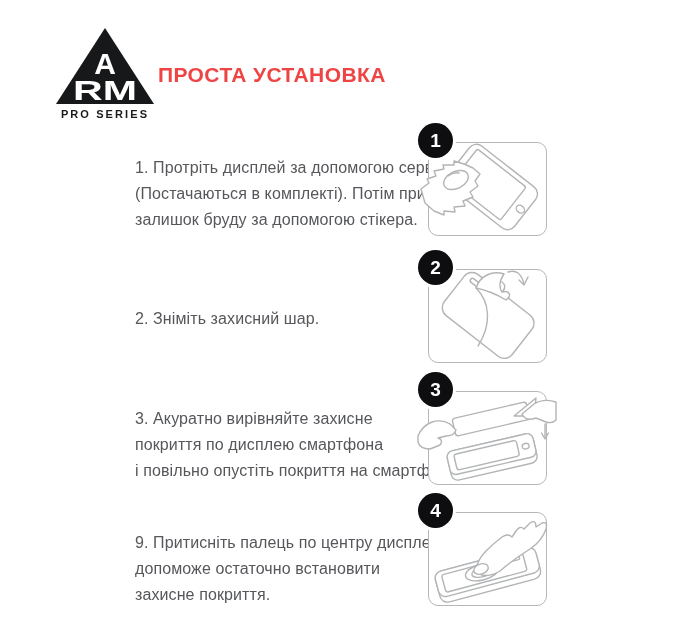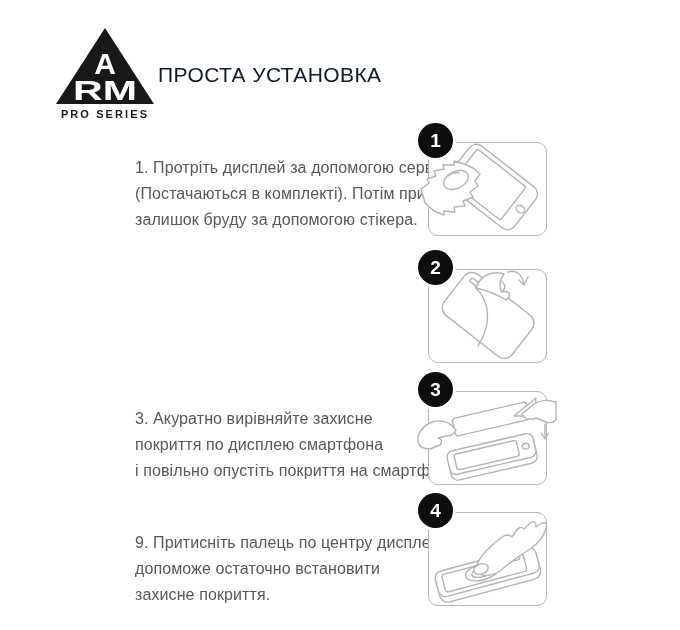--- a/index.html
+++ b/index.html
@@ -12,21 +12,21 @@
 
   
   .logo { position:absolute; left:55px; top:27px; width:100px; }
   .logo svg { display:block; }
   .series {
     font-weight:700; font-size:11px; letter-spacing:2.1px;
     color:#1a1b1d; text-align:center; margin-top:3px; white-space:nowrap;
   }
   .title {
     position:absolute; left:158px; top:63px;
-    font-size:21px; font-weight:400; color:#0f172a; letter-spacing:0.4px;
+    font-size:21px; font-weight:700; color:#ef4444; letter-spacing:0.4px;
     white-space:nowrap;
   }
 
   
   .step-text {
     position:absolute; left:135px; width:300px;
     font-size:16px; line-height:26px; color:#56575b;
     letter-spacing:0.1px; white-space:pre;
   }
   .t1 { top:155px; }
@@ -61,20 +61,21 @@
       <text x="50" y="73" text-anchor="middle" font-family="Liberation Sans, sans-serif" font-size="28" font-weight="bold" fill="#ffffff" textLength="64" lengthAdjust="spacingAndGlyphs">RM</text>
     </svg>
     <div class="series">PRO SERIES</div>
   </div>
 
   <div class="title">ПРОСТА УСТАНОВКА</div>
 
   <div class="step-text t1">1. Протріть дисплей за допомогою серветок
 (Постачаються в комплекті). Потім приберіть
 залишок бруду за допомогою стікера.</div>
+  <div class="step-text t2">2. Зніміть захисний шар.</div>
   <div class="step-text t3">3. Акуратно вирівняйте захисне
 покриття по дисплею смартфона
 і повільно опустіть покриття на смартфон.</div>
   <div class="step-text t4">9. Притисніть палець по центру дисплея - це
 допоможе остаточно встановити
 захисне покриття.</div>
 
   <div class="cell c1">
     <div class="frame"></div>
     <svg class="art" width="138" height="118" viewBox="0 0 138 118">

